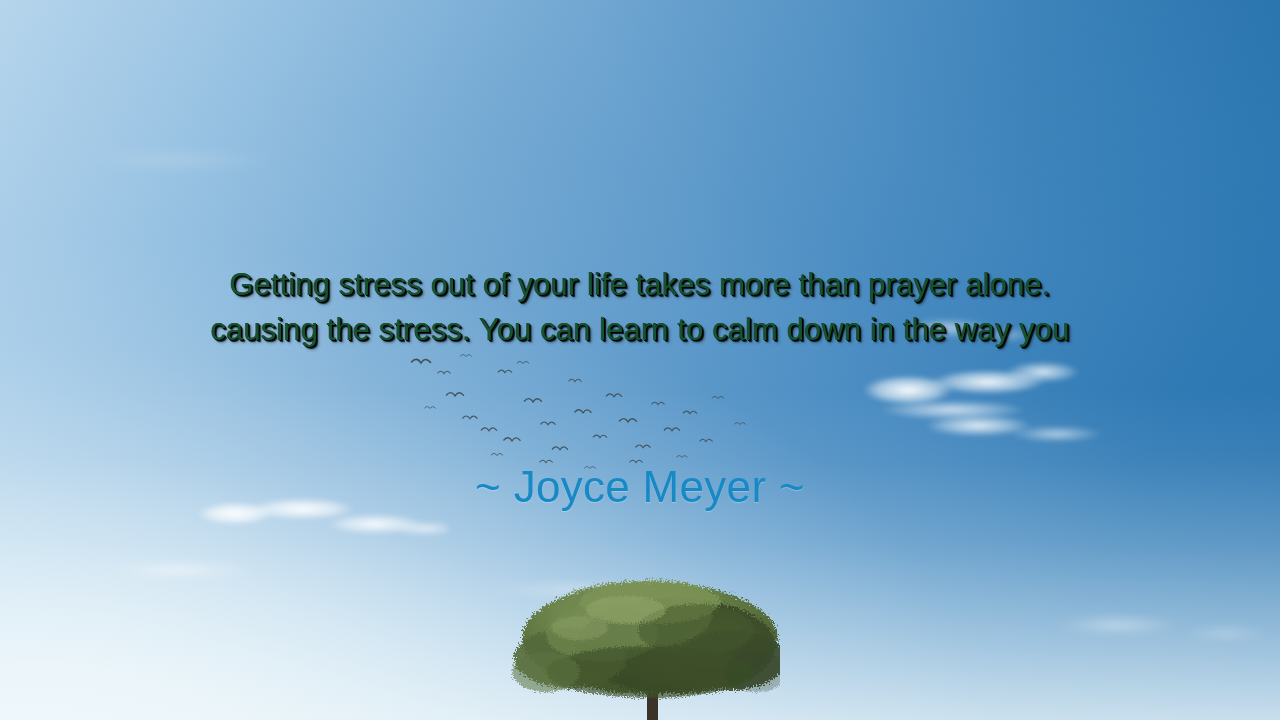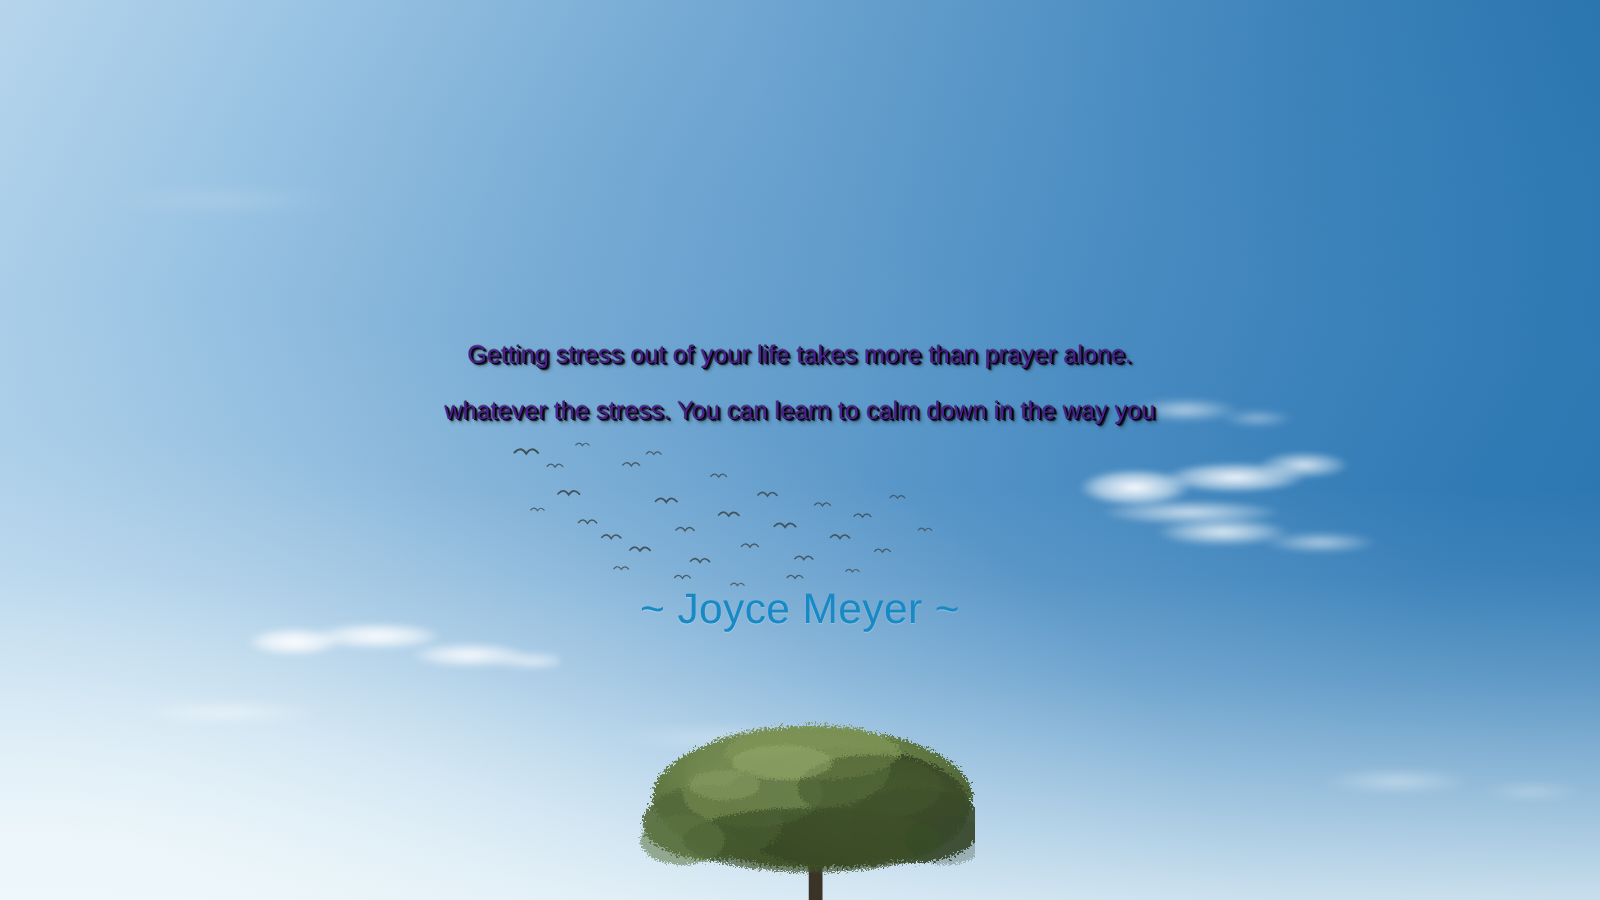--- a/index.html
+++ b/index.html
@@ -141,43 +141,43 @@
   
   #quote-block {
     position: absolute;
     left: 0;
     top: 262px;
     width: 1280px;
     text-align: center;
   }
   .quote-line {
     font-family: "Liberation Sans", sans-serif;
-    font-size: 20px;
+    font-size: 31px;
     font-weight: 400;
     line-height: 45px;
-    color: #4c1d95;
+    color: #14532d;
     letter-spacing: 0.1px;
     white-space: nowrap;
     text-shadow:
        1px 1px 0 #000,
        2px 2px 1px rgba(0,0,0,0.85),
       -0.5px 0 0 rgba(40,40,40,0.55),
        0 -0.5px 0 rgba(40,40,40,0.45),
        3px 3px 3px rgba(0,0,0,0.35);
   }
   #attribution {
     position: absolute;
     left: 0;
     top: 466px;
     width: 1280px;
     text-align: center;
   }
   .attrib-text {
     font-family: "Liberation Sans", sans-serif;
-    font-size: 34px;
+    font-size: 44px;
     font-weight: 400;
     line-height: 42px;
     color: #1789c4;
     letter-spacing: 0.3px;
     text-shadow: 0 1px 1px rgba(255,255,255,0.28);
   }
 </style>
 </head>
 <body>
 
@@ -276,20 +276,20 @@
       <ellipse cx="246" cy="96" rx="32" ry="20" fill="#32432575" opacity="0.7"></ellipse>
     </g>
     <g filter="url(#leafy2)" opacity="0.5">
       <ellipse cx="116" cy="34" rx="40" ry="14" fill="#94a96e"></ellipse>
       <ellipse cx="70" cy="52" rx="28" ry="12" fill="#8a9f66"></ellipse>
     </g>
   </svg>
 
   <div id="quote-block">
     <div class="quote-line">Getting stress out of your life takes more than prayer alone.</div>
-    <div class="quote-line">whatever the stress. You can learn to calm down in the way you</div>
+    <div class="quote-line">causing the stress. You can learn to calm down in the way you</div>
   </div>
 
   <div id="attribution">
     <span class="attrib-text">~ Joyce Meyer ~</span>
   </div>
 
 </div>
 
 </body></html>

